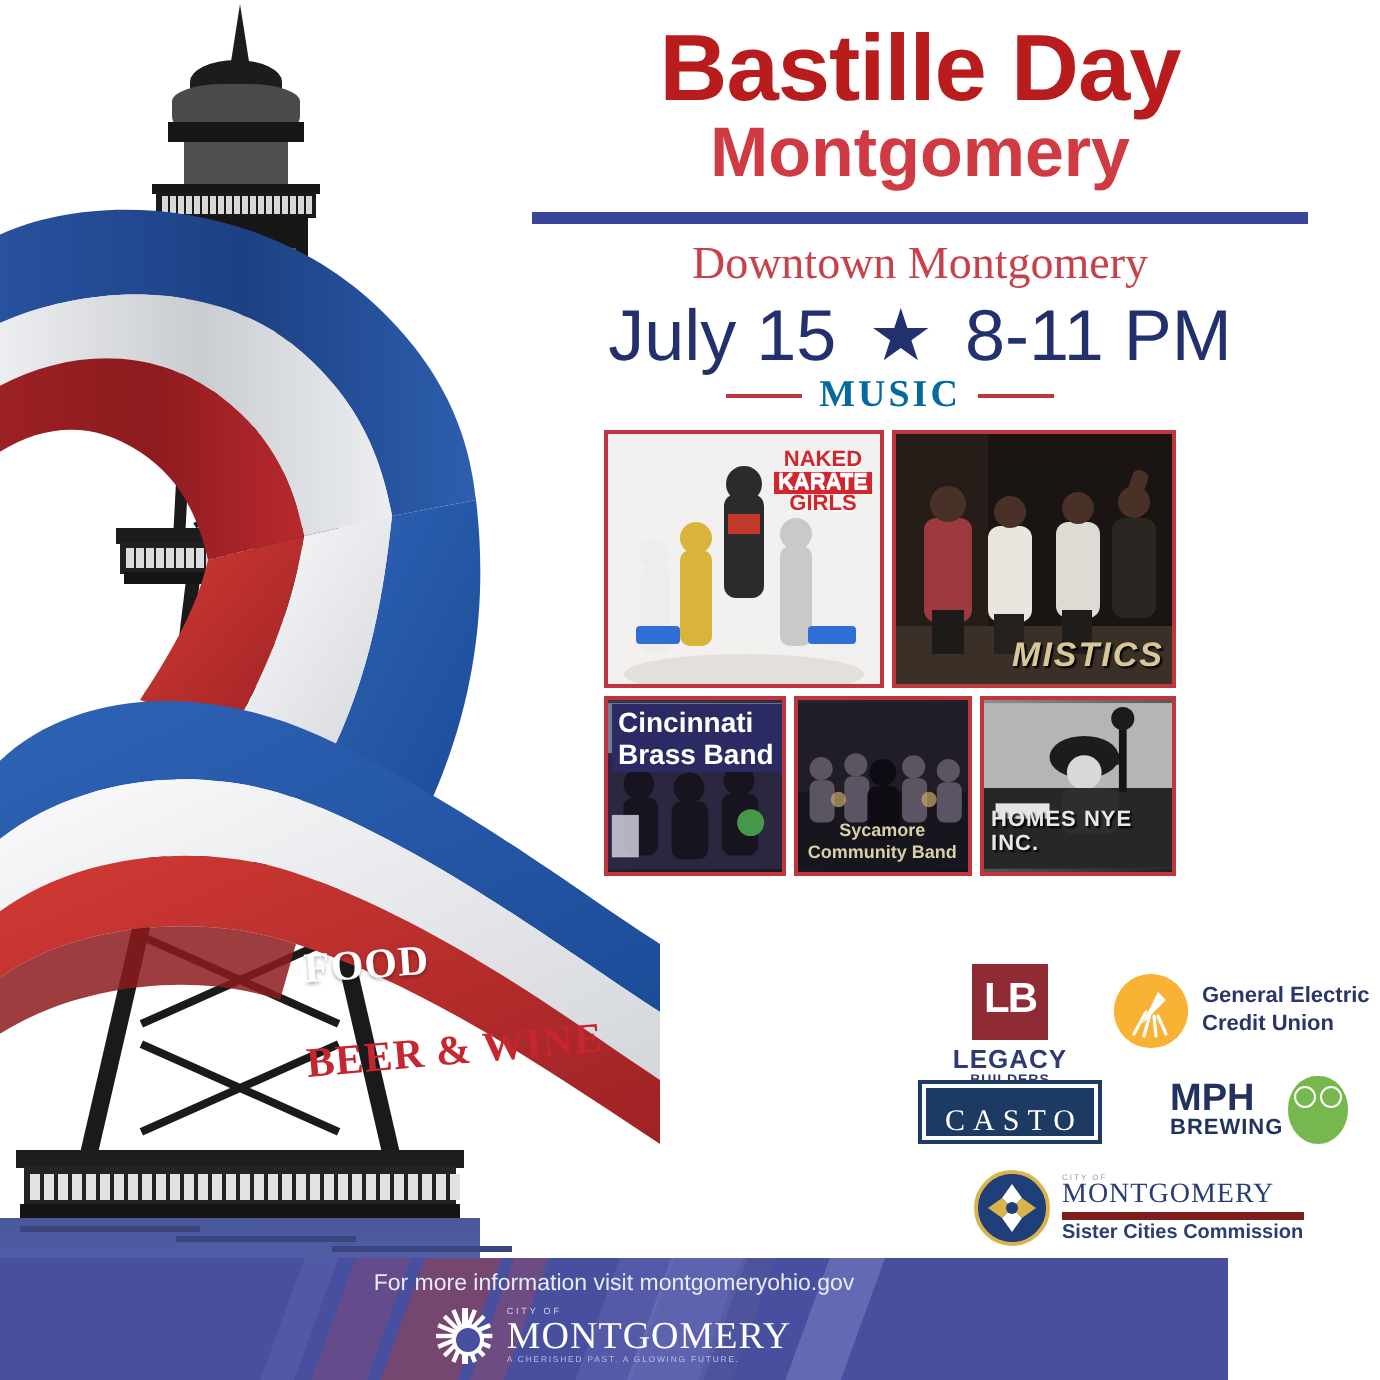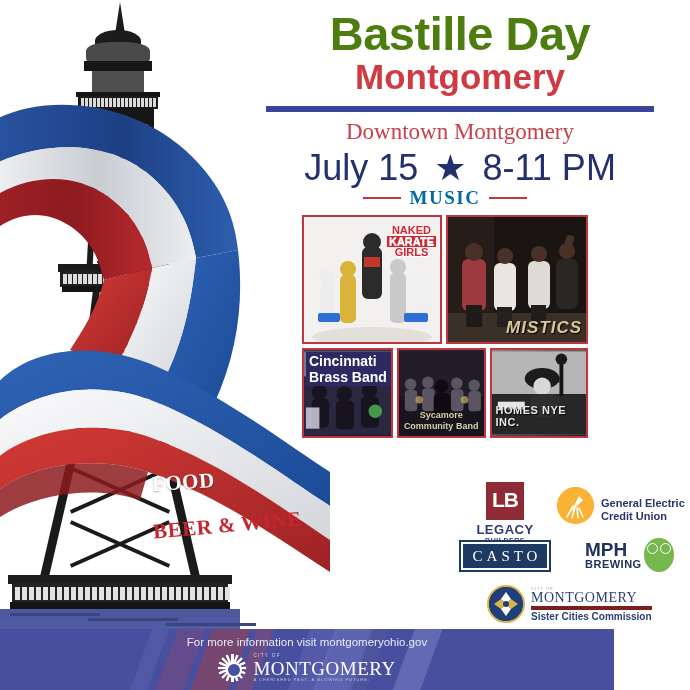--- a/index.html
+++ b/index.html
@@ -62,21 +62,21 @@
   .t-platbot{position:absolute;left:10px;top:602px;width:220px;height:7px;background:#151515;}
   .t-gnd{position:absolute;left:0;top:609px;width:240px;height:22px;
          background:linear-gradient(180deg,#3b4a93 0%,#4450a0 100%);opacity:.92;}
   .t-gnd .tr{position:absolute;top:4px;width:90px;height:3px;background:#2a3672;}
 
   
   .ribbon{position:absolute;left:0;top:0;width:330px;height:650px;pointer-events:none;}
 
   
   .hdr{position:absolute;left:230px;top:0;width:460px;text-align:center;}
-  .h-title{font-family:"Liberation Sans",sans-serif;font-weight:bold;color:#4d7c0f;
+  .h-title{font-family:"Liberation Sans",sans-serif;font-weight:bold;color:#b91c1c;
            font-size:47px;line-height:1.02;letter-spacing:-.5px;margin-top:10px;}
   .h-sub{font-family:"Liberation Sans",sans-serif;font-weight:bold;color:#cf3a43;
          font-size:35px;line-height:1.05;margin-top:1px;}
   .h-rule{width:388px;height:6px;background:#39449a;margin:10px auto 0 auto;}
   .h-loc{font-family:"Liberation Serif",serif;color:#c8414a;font-size:23px;margin-top:7px;}
   .h-when{display:flex;align-items:center;justify-content:center;gap:16px;margin-top:2px;}
   .h-when span{font-family:"Liberation Sans",sans-serif;color:#22306e;font-size:36px;}
   .h-star{color:#b8232f;font-size:25px;line-height:1;}
 
   
@@ -119,27 +119,27 @@
   .spn{position:absolute;}
 
   .lg-legacy{left:470px;top:482px;width:70px;text-align:center;}
   .lb-sq{width:38px;height:38px;background:#8e2b34;margin:0 auto;position:relative;}
   .lb-sq .lbt{position:absolute;left:0;right:0;top:6px;color:#fff;font-weight:bold;font-size:21px;
               font-family:"Liberation Sans",sans-serif;letter-spacing:-1px;}
   .lg-legacy .n1{color:#2d3a73;font-weight:bold;font-size:13px;letter-spacing:.5px;margin-top:2px;}
   .lg-legacy .n2{color:#2d3a73;font-weight:bold;font-size:7px;letter-spacing:.5px;}
   .lg-legacy .n3{color:#9aa0b8;font-size:4.5px;letter-spacing:.6px;margin-top:1px;}
 
-  .lg-gecu{left:557px;top:487px;display:flex;align-items:flex-end;gap:7px;}
+  .lg-gecu{left:557px;top:487px;display:flex;align-items:center;gap:7px;}
   .gecu-c{width:37px;height:37px;border-radius:50%;background:#f9b233;position:relative;overflow:hidden;}
   .lg-gecu .tx{color:#2b3668;font-weight:bold;font-size:11px;line-height:1.25;}
 
   .lg-casto{left:459px;top:540px;width:88px;height:28px;background:#1d3a63;
             border:2px solid #1d3a63;box-shadow:inset 0 0 0 2px #fff;display:flex;
-            align-items:center;justify-content:center;}
+            align-items:flex-end;justify-content:center;}
   .lg-casto .tx{color:#fff;font-family:"Liberation Serif",serif;font-size:15px;letter-spacing:4px;
                 padding-left:4px;}
 
   .lg-mph{left:585px;top:538px;display:flex;align-items:center;gap:2px;}
   .lg-mph .tw{line-height:1;}
   .lg-mph .m1{color:#22325f;font-weight:bold;font-size:19px;letter-spacing:0px;
               font-family:"Liberation Sans",sans-serif;}
   .lg-mph .m2{color:#22325f;font-weight:bold;font-size:11px;letter-spacing:.5px;
               font-family:"Liberation Sans",sans-serif;}
   .hop{width:30px;height:34px;background:#6cb33f;border-radius:48% 48% 50% 50%;position:relative;opacity:.92;}

